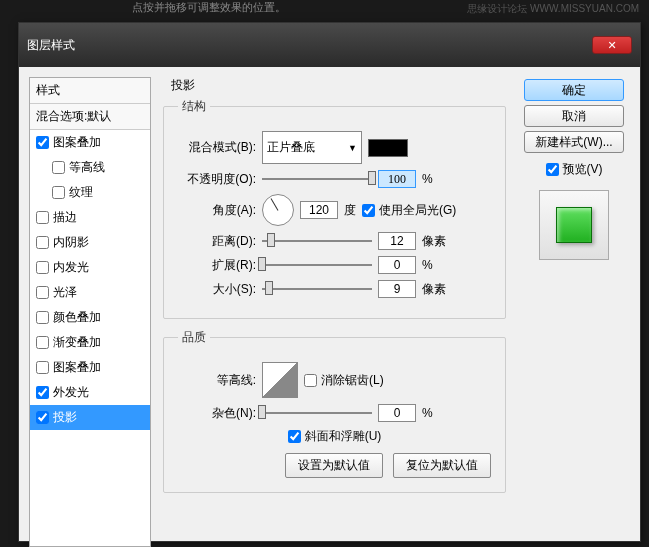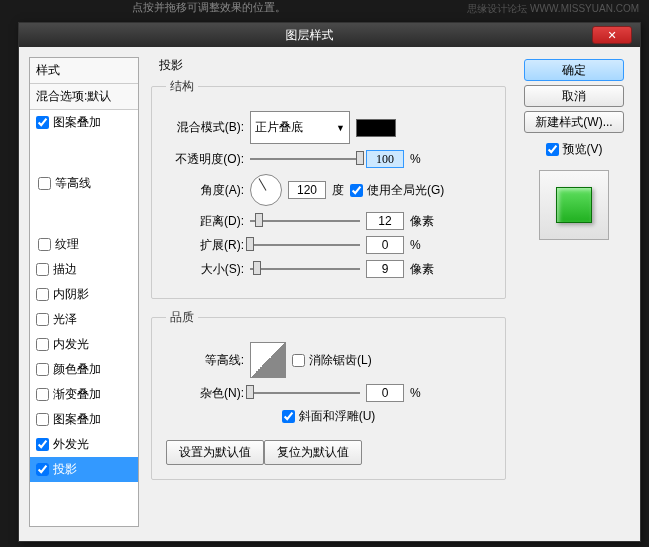--- a/index.html
+++ b/index.html
@@ -1,30 +1,30 @@
 <!DOCTYPE html>
 <html><head>
 <meta charset="utf-8">
 <style>
 * { box-sizing: border-box; margin: 0; padding: 0; font-family: "Microsoft YaHei", sans-serif; font-size: 12px; }
 body { background: #1a1a1a; width: 649px; height: 547px; overflow: hidden; position: relative; }
 .bg-text { position: absolute; top: 0; left: 100px; color: #888; font-size: 11px; margin-left: 32px; }
 .watermark { position: absolute; top: 2px; right: 10px; color: #555; font-size: 10px; }
 .dialog { position: absolute; top: 22px; left: 18px; width: 623px; height: 520px; background: #f0f0f0; border: 1px solid #333; box-shadow: 2px 2px 8px rgba(0,0,0,0.5); }
-.titlebar { height: 24px; background: linear-gradient(#4a4a4a, #2a2a2a); display: flex; align-items: center; padding: 0 8px; color: #fff; text-align: center; }
+.titlebar { height: 44px; background: linear-gradient(#4a4a4a, #2a2a2a); display: flex; align-items: center; padding: 0 8px; color: #fff; }
 .titlebar-title { flex: 1; }
 .close-btn { width: 40px; height: 18px; background: linear-gradient(#e04040, #c02020); border: 1px solid #802020; border-radius: 3px; color: #fff; display: flex; align-items: center; justify-content: center; cursor: pointer; font-size: 11px; }
 .dialog-body { display: flex; padding: 10px; height: calc(100% - 28px); gap: 8px; }
-.left-panel { width: 110px; }
+.left-panel { width: 122px; }
 .styles-box { border: 1px solid #aaa; height: 100%; background: #fff; }
 .styles-header { padding: 4px 6px; border-bottom: 1px solid #ccc; background: #f8f8f8; }
 .styles-subheader { padding: 4px 6px; border-bottom: 1px solid #ccc; background: #f8f8f8; }
 .styles-list { }
 .style-item { display: flex; align-items: center; padding: 4px 6px; gap: 4px; cursor: pointer; }
-.style-item.indent { padding-left: 8px; margin-top: 36px; }
+.style-item.indent { padding-left: 22px; }
 .style-item.selected { background: #3399ff; color: #fff; }
 .style-item input[type=checkbox] { width: 13px; height: 13px; }
 .center-panel { flex: 1; padding: 0 4px; }
 .panel-title { margin-bottom: 4px; padding-left: 8px; }
 .fieldset { border: 1px solid #ccc; border-radius: 2px; padding: 10px 14px 14px; margin-bottom: 10px; }
 .fieldset-legend { padding: 0 4px; color: #333; }
 .row { display: flex; align-items: center; margin: 6px 0; gap: 6px; }
 .row-label { width: 78px; text-align: right; }
 .select { width: 100px; height: 33px; border: 1px solid #888; background: #fff; display: flex; align-items: center; padding: 0 4px; justify-content: space-between; cursor: pointer; }
 .select-arrow { font-size: 9px; }
@@ -32,21 +32,21 @@
 .slider { flex: 1; max-width: 110px; height: 18px; position: relative; display: flex; align-items: center; }
 .slider-track { width: 100%; height: 2px; background: #888; position: relative; }
 .slider-thumb { position: absolute; width: 8px; height: 14px; background: #ddd; border: 1px solid #666; top: -7px; transform: translateX(-50%); }
 .num-input { width: 38px; height: 18px; border: 1px solid #888; background: #fff; text-align: center; padding: 1px; }
 .num-input.hl { background: #cce8ff; border-color: #3399ff; font-family: Liberation Serif, serif; }
 .unit { width: 30px; }
 .angle-dial { width: 32px; height: 32px; border: 1px solid #888; border-radius: 50%; background: #fff; position: relative; }
 .angle-line { position: absolute; width: 14px; height: 1px; background: #333; top: 50%; left: 50%; transform-origin: left; transform: rotate(-120deg); }
 .chk { display: flex; align-items: center; gap: 4px; }
 .contour-box { width: 36px; height: 36px; border: 1px solid #888; background: linear-gradient(135deg, #fff 50%, #888 50%); cursor: pointer; }
-.btn-row { display: flex; justify-content: flex-start; margin-top: 15px; }
+.btn-row { display: flex; gap: 10px; justify-content: flex-end; margin-top: 8px; }
 .btn { padding: 3px 12px; border: 1px solid #888; background: linear-gradient(#fdfdfd, #e8e8e8); border-radius: 2px; cursor: pointer; }
 .right-panel { width: 112px; display: flex; flex-direction: column; gap: 4px; align-items: center; padding-top: 2px; }
 .main-btn { width: 100px; height: 22px; border: 1px solid #888; border-radius: 3px; background: linear-gradient(#fdfdfd, #e8e8e8); cursor: pointer; display: flex; align-items: center; justify-content: center; }
 .main-btn.primary { background: linear-gradient(#d0eaff, #a8d8ff); border-color: #3399ff; }
 .preview-chk { display: flex; align-items: center; gap: 4px; margin-top: 4px; }
 .preview-box { width: 70px; height: 70px; border: 1px solid #aaa; background: linear-gradient(#f8f8f8,#e0e0e0); display: flex; align-items: center; justify-content: center; margin-top: 8px; }
 .preview-swatch { width: 36px; height: 36px; background: linear-gradient(#60e060, #20b020); border: 1px solid #0a700a; box-shadow: inset 2px 2px 4px rgba(255,255,255,0.5), 2px 2px 4px rgba(0,0,0,0.3); }
 </style>
 </head>
 <body>
@@ -80,25 +80,25 @@
             <div class="style-item">
               <input type="checkbox" style="">
               <span>描边</span>
             </div>
             <div class="style-item">
               <input type="checkbox" style="">
               <span>内阴影</span>
             </div>
             <div class="style-item">
               <input type="checkbox" style="">
+              <span>内发光</span>
+            </div>
+            <div class="style-item">
+              <input type="checkbox" style="">
               <span>光泽</span>
-            </div>
-            <div class="style-item">
-              <input type="checkbox" style="">
-              <span>内发光</span>
             </div>
             <div class="style-item">
               <input type="checkbox" style="">
               <span>颜色叠加</span>
             </div>
             <div class="style-item">
               <input type="checkbox" style="">
               <span>渐变叠加</span>
             </div>
             <div class="style-item">

